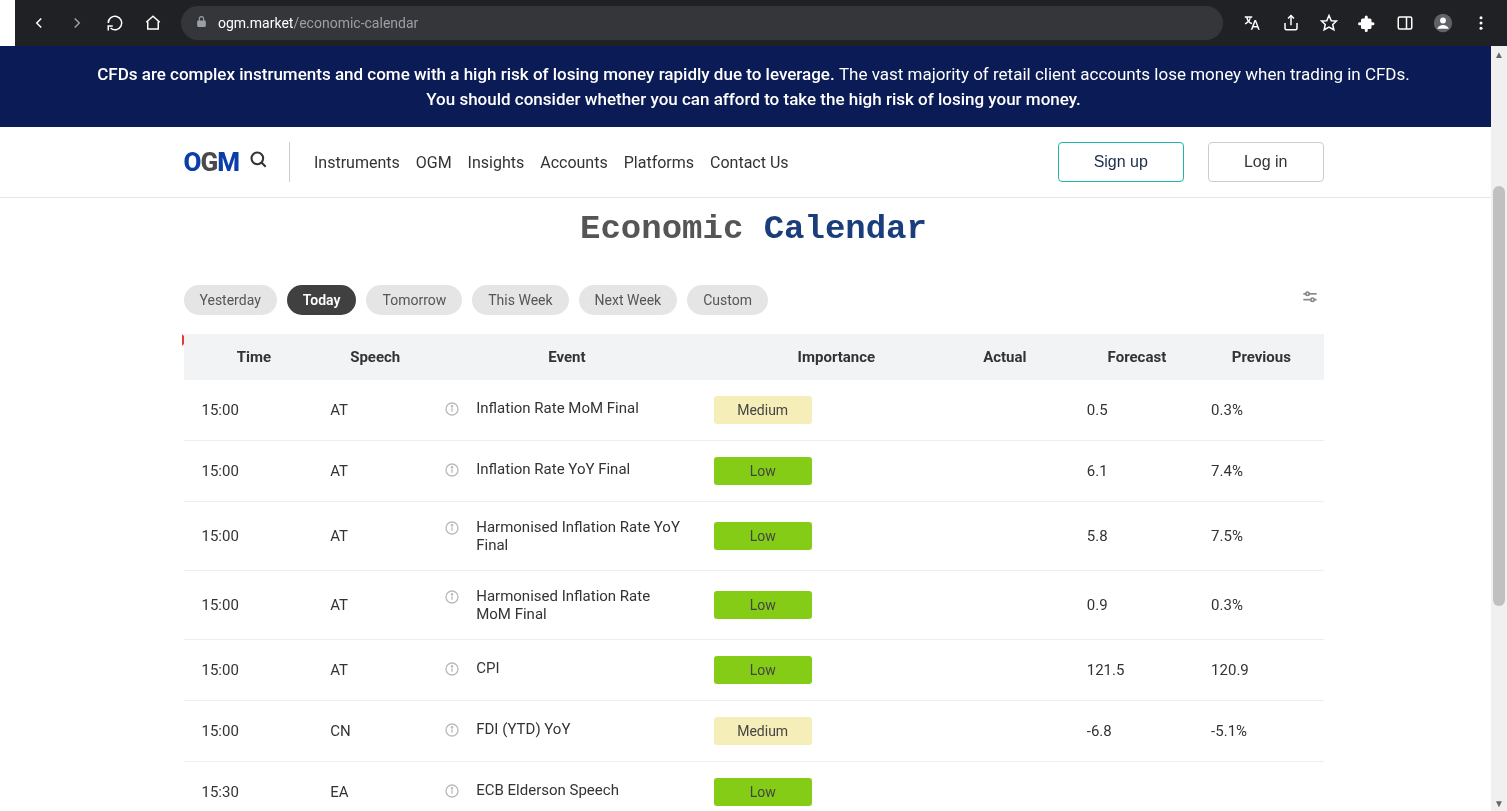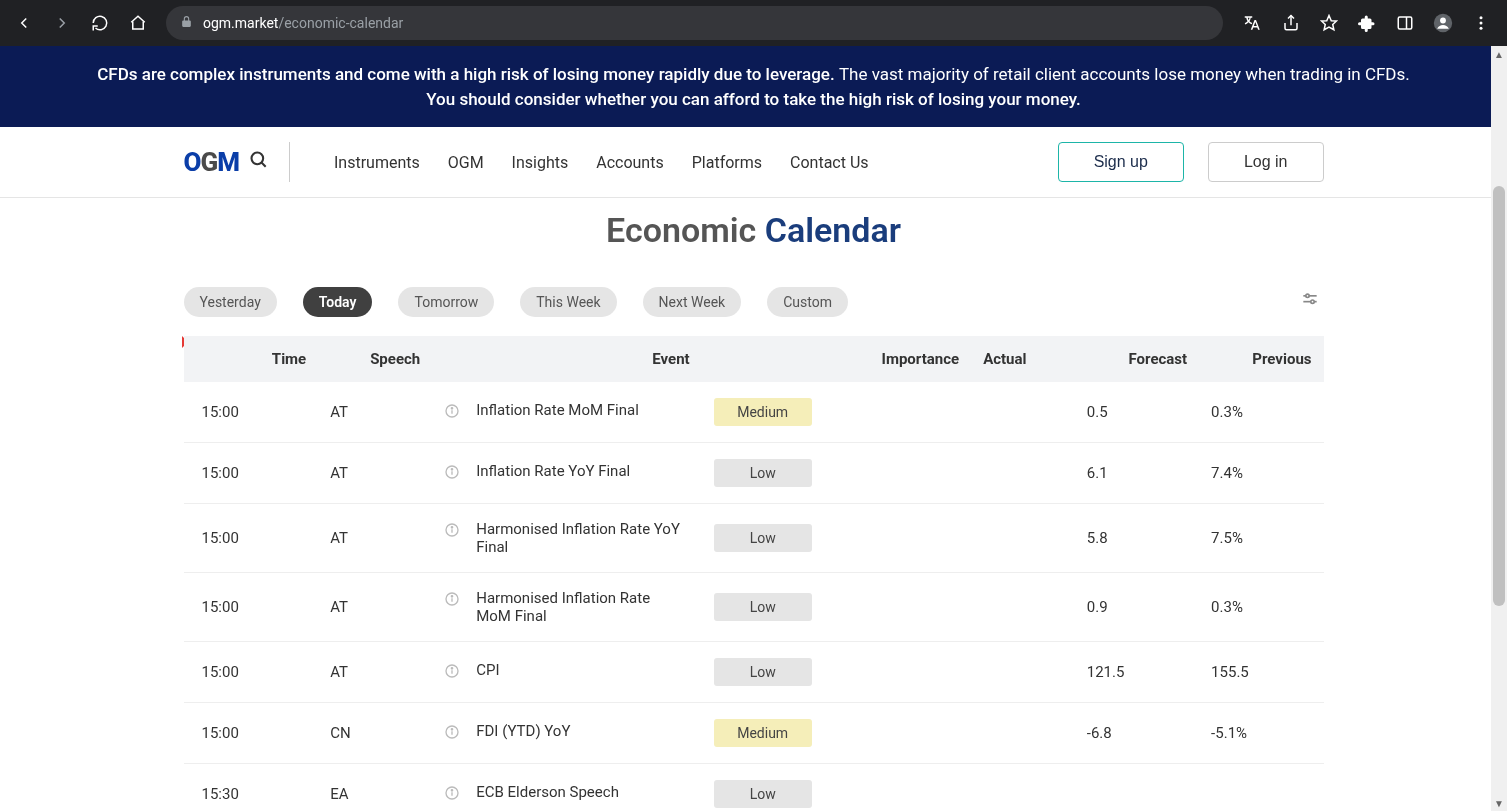--- a/index.html
+++ b/index.html
@@ -1,19 +1,19 @@
 <!DOCTYPE html>
 <html><head>
 <meta charset="utf-8">
 <style>
   * { box-sizing: border-box; margin: 0; padding: 0; }
   body { font-family: -apple-system, BlinkMacSystemFont, "Segoe UI", Roboto, Helvetica, Arial, sans-serif; background: #fff; }
 
   
-  .browser-bar { background: #202124; height: 46px; display: flex; align-items: center; padding: 0 8px; gap: 6px; }
+  .browser-bar { background: #202124; height: 46px; display: flex; align-items: center; padding: 0 8px; gap: 6px; margin-left: 15px; }
   .nav-btn { width: 32px; height: 32px; display: flex; align-items: center; justify-content: center; color: #9aa0a6; border-radius: 50%; cursor: pointer; }
   .nav-btn.enabled { color: #fff; }
   .url-bar { flex: 1; height: 34px; background: #35363a; border-radius: 17px; display: flex; align-items: center; padding: 0 14px; gap: 10px; color: #e8eaed; font-size: 14px; margin: 0 6px; }
   .url-bar .lock { color: #9aa0a6; font-size: 12px; }
   .url-domain { color: #fff; }
   .url-path { color: #9aa0a6; }
   .right-icons { display: flex; align-items: center; gap: 14px; padding: 0 6px; }
   .r-icon { color: #fff; width: 24px; height: 24px; display:flex;align-items:center;justify-content:center; }
 
   
@@ -22,52 +22,52 @@
 
   
   .site-header { border-bottom: 1px solid #e5e5e5; background:#fff; }
   .header-inner { max-width: 1180px; margin: 0 auto; display: flex; align-items: center; height: 70px; gap: 24px; padding: 0 20px; }
   .logo-wrap { display:flex; align-items:center; gap:10px; padding-right:20px; border-right:1px solid #ccc; height:40px; }
   .logo { font-weight: 800; font-size: 26px; letter-spacing: -1px; display:flex; align-items:center; }
   .logo .o1 { color:#0b3ea8; }
   .logo .g1 { color:#4a4a4a; }
   .logo .m1 { color:#0b3ea8; }
   .search-icon { color:#333; }
-  .nav-links { display:flex; gap: 28px; margin-left:20px; flex:1; }
+  .nav-links { display:flex; gap: 16px; flex:1; }
   .nav-link { color:#333; font-size:16px; cursor:pointer; }
   .btn-outline { border:1px solid #ccc; background:#fff; padding:10px 35px; font-size:16px; border-radius:4px; cursor:pointer; color:#333; }
   .btn-outline.teal { border-color:#1db5a8; color:#1a2b4a; }
 
   
   .page { max-width: 1180px; margin: 0 auto; padding: 12px 20px 40px; }
-  .page-title { text-align:center; font-size:34px; font-weight:600; color:#555; margin-bottom: 36px; }
+  .page-title { text-align:center; font-size:34px; font-weight:600; color:#555; margin-bottom: 36px; font-family: Liberation Mono, monospace; }
   .page-title .accent { color:#1a3d7c; }
 
-  .filter-row { display:flex; align-items:center; gap:26px; margin-bottom: 18px; text-align: center; }
+  .filter-row { display:flex; align-items:center; gap:10px; margin-bottom: 18px; text-align: center; }
   .pill { background:#e5e5e5; color:#555; padding:7px 16px; border-radius:18px; font-size:14px; cursor:pointer; }
   .pill.active { background:#404040; color:#fff; font-weight:600; }
   .filter-gap { flex:1; }
   .settings-icon { color:#888; cursor:pointer; padding:4px; }
 
   
   .eco-table { width:100%; border-collapse: collapse; position:relative; }
-  .eco-table thead th { background:#f2f3f5; text-align:right; font-size:15px; font-weight:700; color:#333; padding:14px 12px; }
+  .eco-table thead th { background:#f2f3f5; text-align:center; font-size:15px; font-weight:700; color:#333; padding:14px 12px; }
   .eco-table th:nth-child(1){ width:130px; padding-left:18px; }
   .eco-table th:nth-child(2){ width:110px; }
   .eco-table th:nth-child(3){ width:260px; }
   .eco-table th:nth-child(4){ width:260px; }
   .eco-table th:nth-child(5){ width:100px; text-align:left; }
   .eco-table th:nth-child(6){ width:120px; }
   .eco-table th:nth-child(7){ width:120px; }
   .eco-table tbody td { padding:16px 12px; border-bottom:1px solid #eee; font-size:15px; color:#333; vertical-align:middle; }
   .eco-table tbody td:first-child { padding-left:18px; }
   .event-cell { display:flex; align-items:flex-start; gap:16px; max-width:240px; }
   .info-icn { color:#bbb; flex-shrink:0; margin-top:2px; }
   .badge { display:inline-block; min-width:98px; text-align:center; padding:6px 12px; border-radius:3px; font-size:14px; }
-  .badge.Low { background:#e5e5e5; color:#444; }
+  .badge.Low { background:#84cc16; color:#444; }
   .badge.Medium { background:#f5eeb9; color:#444; }
 
   .red-mark { position:absolute; left:-2px; top:0; width:0; height:0; border-style:solid; border-width:6px 0 6px 6px; border-color:transparent transparent transparent #e53935; }
 
   .scroll-track { position:fixed; right:0; top:46px; bottom:0; width:16px; background:#f0f0f0; }
   .scroll-thumb { position:absolute; top:140px; left:2px; right:2px; height:420px; background:#c0c0c0; border-radius:6px; }
   .scroll-arrow { position:absolute; left:0; right:0; height:16px; display:flex; align-items:center; justify-content:center; color:#666; font-size:10px; }
   .scroll-arrow.bottom { bottom:0; }
 </style>
 </head>
@@ -305,21 +305,21 @@
                     <circle cx="12" cy="12" r="9"></circle>
                     <line x1="12" y1="11" x2="12" y2="16"></line>
                     <circle cx="12" cy="8" r="1" fill="currentColor"></circle>
                   </svg></span>
                 <span>CPI</span>
               </div>
             </td>
             <td><span class="badge Low">Low</span></td>
             <td></td>
             <td>121.5</td>
-            <td>155.5</td>
+            <td>120.9</td>
           </tr>
           <tr>
             <td>15:00</td>
             <td>CN</td>
             <td>
               <div class="event-cell">
                 <span class="info-icn"><svg width="16" height="16" viewBox="0 0 24 24" fill="none" stroke="currentColor" stroke-width="2">
                     <circle cx="12" cy="12" r="9"></circle>
                     <line x1="12" y1="11" x2="12" y2="16"></line>
                     <circle cx="12" cy="8" r="1" fill="currentColor"></circle>

